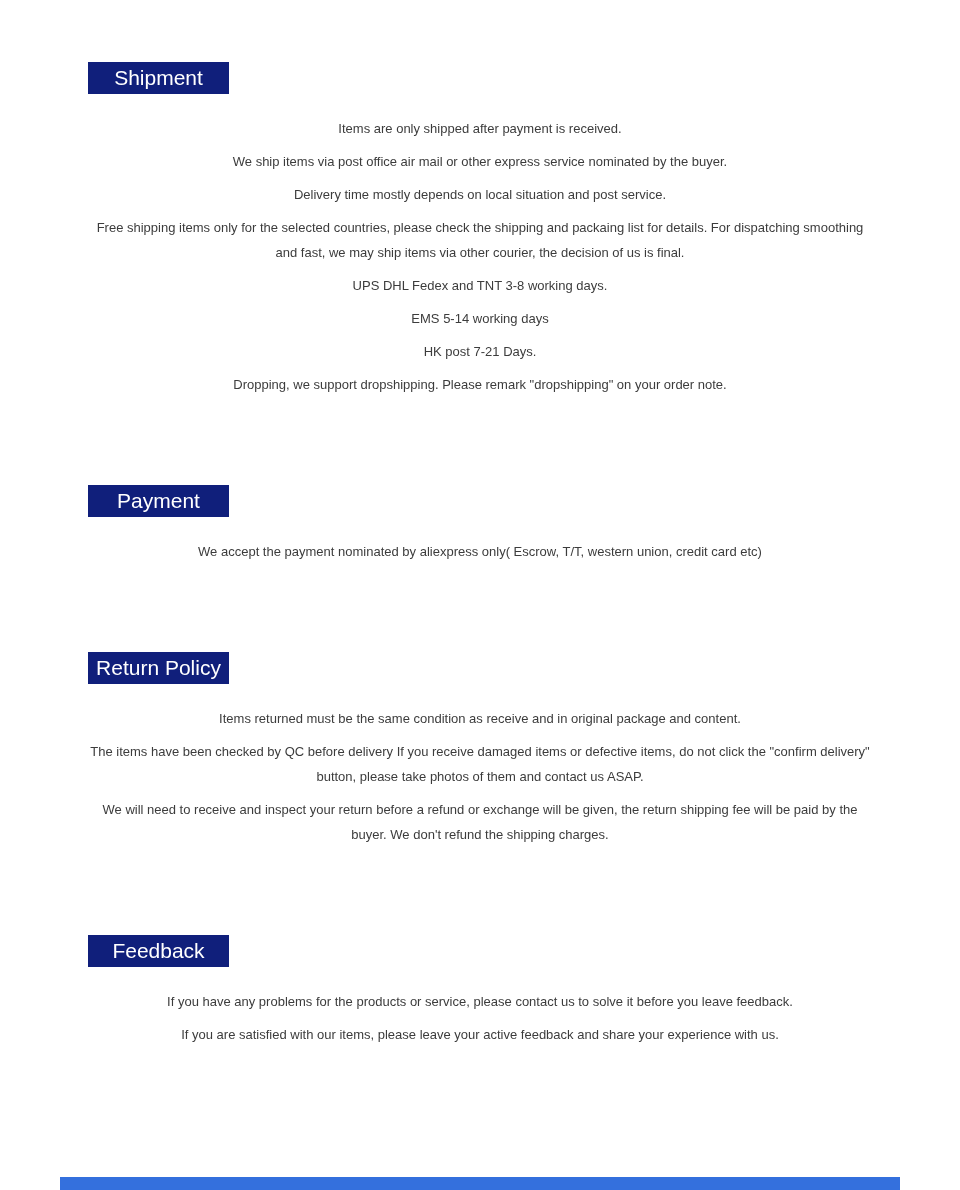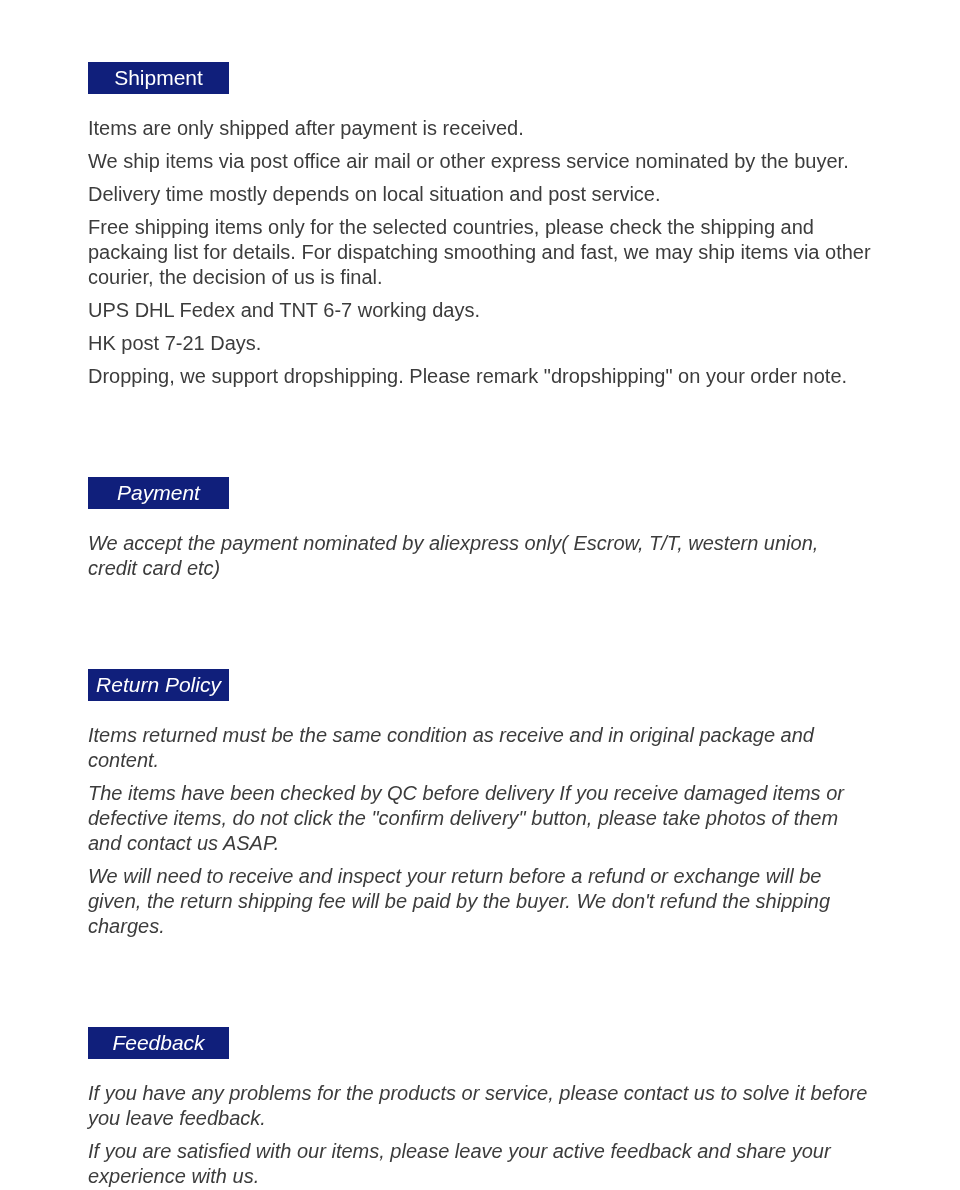--- a/index.html
+++ b/index.html
@@ -23,39 +23,39 @@
     background: var(--page-bg);
     display: flex;
     flex-direction: column;
     padding-top: 62px;
   }
   .policy-section {
     padding: 0 28px;
   }
   .policy-section + .policy-section {
     margin-top: 80px;
-    font-style: italic;
   }
   .badge {
     width: 141px;
     height: 32px;
     background: var(--header-bg);
     color: var(--header-text);
     display: flex;
     align-items: center;
     justify-content: center;
     font-size: 21px;
     margin-bottom: 22px;
   }
   .policy-section p {
     margin: 0 0 8px 0;
-    font-size: 20px;
+    font-size: 13px;
     line-height: 25px;
     color: var(--body-text);
     max-width: 904px;
+    text-align: center;
   }
   .bottom-bar {
     margin-top: auto;
     height: 13px;
     width: 100%;
     background: var(--bottom-bar);
   }
 </style>
 </head>
 <body>
@@ -63,21 +63,22 @@
 <div class="page">
 
   <section class="policy-section">
     <div class="badge">
       <span>Shipment</span>
     </div>
     <p>Items are only shipped after payment is received.</p>
     <p>We ship items via post office air mail or other express service nominated by the buyer.</p>
     <p>Delivery time mostly depends on local situation and post service.</p>
     <p>Free shipping items only for the selected countries, please check the shipping and packaing list for details. For dispatching smoothing and fast, we may ship items via other courier, the decision of us is final.</p>
-    <p>UPS DHL Fedex and TNT 6-7 working days.</p>
+    <p>UPS DHL Fedex and TNT 3-8 working days.</p>
+    <p>EMS 5-14 working days</p>
     <p>HK post 7-21 Days.</p>
     <p>Dropping, we support dropshipping. Please remark "dropshipping" on your order note.</p>
   </section>
 
   <section class="policy-section">
     <div class="badge">
       <span>Payment</span>
     </div>
     <p>We accept the payment nominated by aliexpress only( Escrow, T/T, western union, credit card etc)</p>
   </section>

